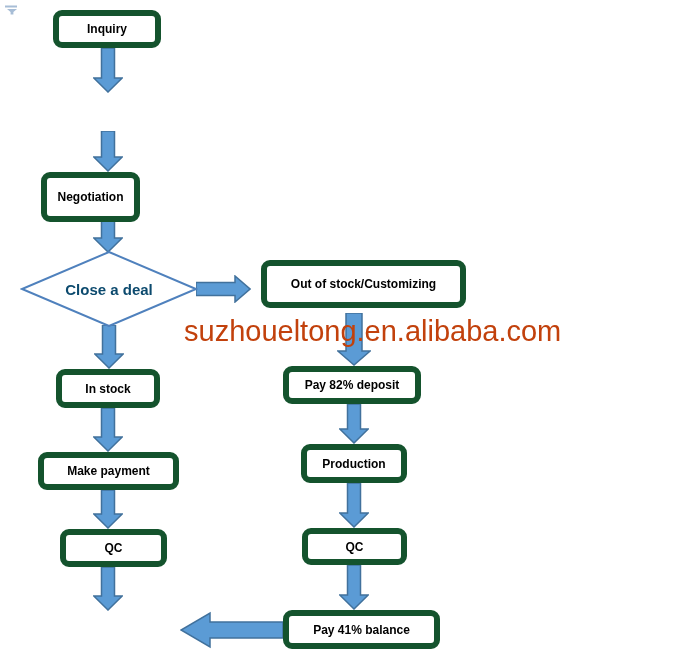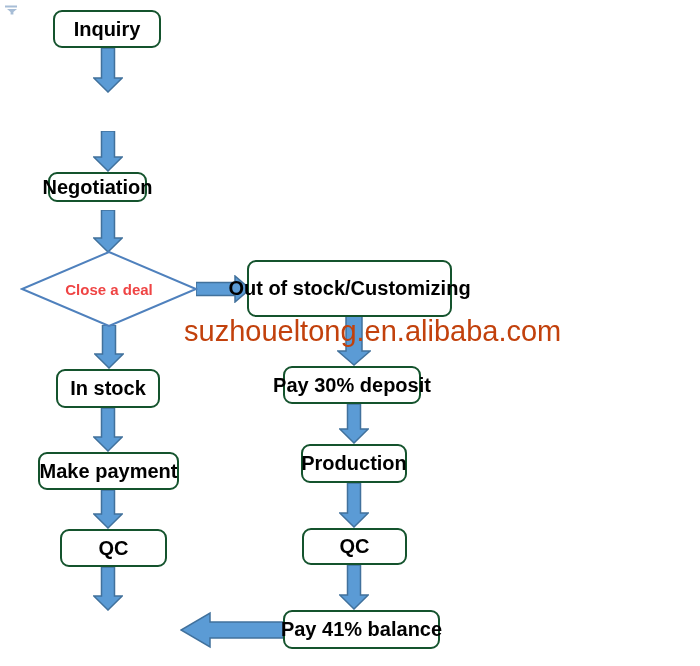--- a/index.html
+++ b/index.html
@@ -7,35 +7,35 @@
     position:relative;
     width:700px;height:666px;
     background:#ffffff;
     font-family:"Liberation Sans", sans-serif;
     overflow:hidden;
   }
   .node{
     position:absolute;
     box-sizing:border-box;
     background:#ffffff;
-    border:2px solid #14532d;
+    border:6px solid #14532d;
     border-radius:9px;
     display:flex;align-items:center;justify-content:center;
-    font-weight:bold;font-size:20px;color:#000;
+    font-weight:bold;font-size:12px;color:#000;
     white-space:nowrap;
     z-index:30;
   }
   .arrow{position:absolute;z-index:10;}
   .arrow polygon{fill:#5b9bd5;stroke:#41719c;stroke-width:1.5;}
   .diamond-svg{position:absolute;left:20px;top:251px;z-index:20;}
   .diamond-svg polygon{fill:#ffffff;stroke:#4f81bd;stroke-width:2;}
   .diamond-label{
     position:absolute;left:20px;top:251px;width:178px;height:76px;
     display:flex;align-items:center;justify-content:center;
-    font-weight:bold;font-size:15px;color:#ef4444;z-index:21;
+    font-weight:bold;font-size:15px;color:#0c4a6e;z-index:21;
   }
   .watermark{
     position:absolute;left:184px;top:315px;
     font-size:29px;font-weight:400;color:#c2410c;
     letter-spacing:0px;white-space:nowrap;
     z-index:15;
   }
   .anchor-icon{position:absolute;left:4px;top:5px;z-index:5;}
 </style>
 </head>
@@ -103,32 +103,32 @@
   <div class="watermark">suzhoueltong.en.alibaba.com</div>
 
   <svg class="diamond-svg" width="178" height="76" viewBox="0 0 178 76">
     <polygon points="89,1 176,38 89,75 2,38"></polygon>
   </svg>
   <div class="diamond-label">Close a deal</div>
 
   <div class="node" style="left:53px;top:10px;width:108px;height:38px">Inquiry</div>
 
 
-  <div class="node" style="left:48px;top:172px;width:99px;height:30px">Negotiation</div>
+  <div class="node" style="left:41px;top:172px;width:99px;height:50px">Negotiation</div>
 
   <div class="node" style="left:56px;top:369px;width:104px;height:39px">In stock</div>
 
   <div class="node" style="left:38px;top:452px;width:141px;height:38px">Make payment</div>
 
   <div class="node" style="left:60px;top:529px;width:107px;height:38px">QC</div>
 
 
-  <div class="node" style="left:247px;top:260px;width:205px;height:57px">Out of stock/Customizing</div>
+  <div class="node" style="left:261px;top:260px;width:205px;height:48px">Out of stock/Customizing</div>
 
-  <div class="node" style="left:283px;top:366px;width:138px;height:38px">Pay 30% deposit</div>
+  <div class="node" style="left:283px;top:366px;width:138px;height:38px">Pay 82% deposit</div>
 
   <div class="node" style="left:301px;top:444px;width:106px;height:39px">Production</div>
 
   <div class="node" style="left:302px;top:528px;width:105px;height:37px">QC</div>
 
   <div class="node" style="left:283px;top:610px;width:157px;height:39px">Pay 41% balance</div>
 
 </div>
 
 </body></html>

